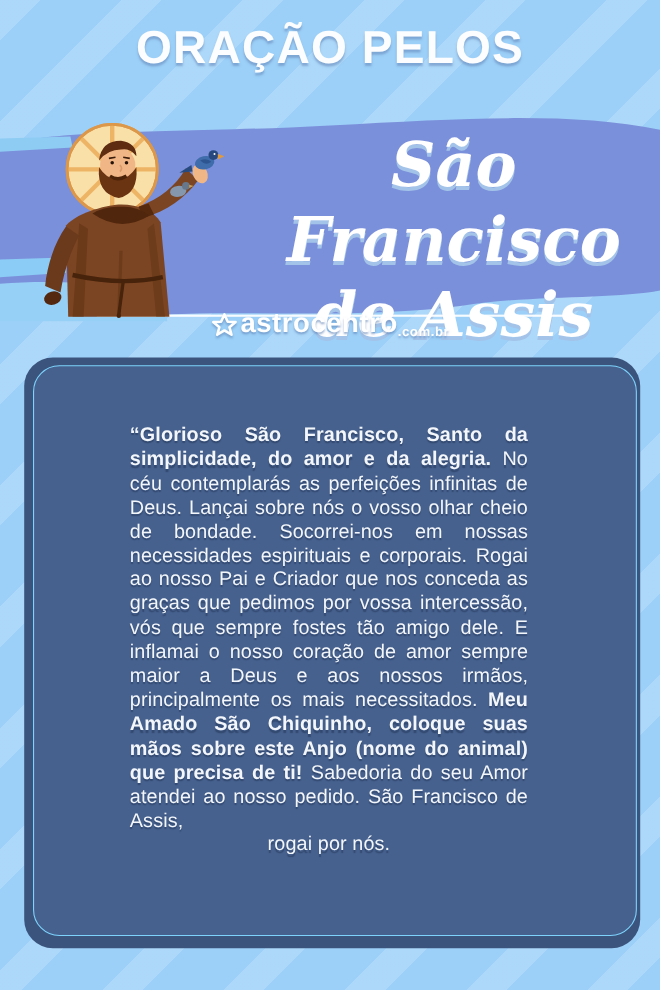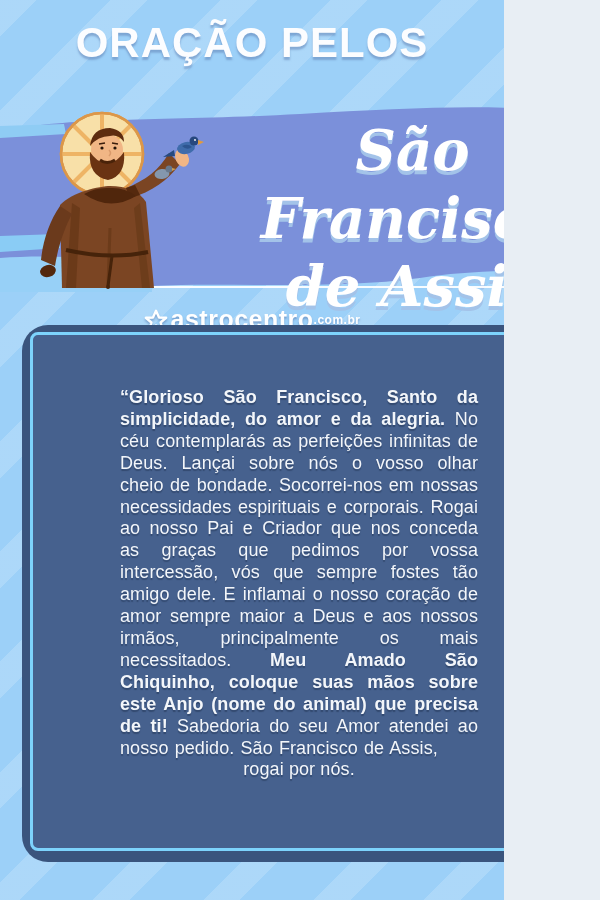--- a/index.html
+++ b/index.html
@@ -1,17 +1,17 @@
 <!DOCTYPE html>
 <html><head>
 <meta charset="utf-8">
 <style>
   html,body { margin:0; padding:0; background:#e8eef4; }
   .stage {
-    position:relative; width:504px; height:900px; overflow:hidden;
+    position:relative; width:600px; height:900px; overflow:hidden;
     background-color:#9cd0f8;
     background-image:repeating-linear-gradient(135deg,
       rgba(255,255,255,0.17) 0px, rgba(255,255,255,0.17) 26px,
       rgba(255,255,255,0) 26px, rgba(255,255,255,0) 78px);
     font-family:"Liberation Sans", sans-serif;
   }
   .title {
     position:absolute; top:20px; left:0; right:0; z-index:2;
     text-align:center; font-weight:bold; font-size:42px; line-height:46px;
     letter-spacing:1px; color:#fcfdff;
@@ -24,36 +24,36 @@
   }
   .script-title {
     position:absolute; left:225px; top:116px; width:375px; z-index:2;
     text-align:center; color:#ffffff;
     font-family:"DejaVu Serif", serif; font-style:italic; font-weight:bold;
     font-size:56px; line-height:68px;
     text-shadow:0 4px 0 #a3c3e9;
   }
   .saint-svg { position:absolute; left:14px; top:108px; z-index:4; }
   .logo {
-    position:absolute; top:306px; left:0; right:0; z-index:5;
-    display:flex; justify-content:center; align-items:center;
+    position:absolute; top:281px; left:0; right:0; z-index:5;
+    display:flex; justify-content:center; align-items:flex-end;
     color:#ffffff; text-shadow:0 2px 2px rgba(92,128,180,0.65);
   }
   .logo svg { margin-top:3px; margin-right:3px;
     filter:drop-shadow(0 2px 1px rgba(92,128,180,0.6)); }
   .logo-name { font-size:25px; font-weight:bold; letter-spacing:0.5px; line-height:27px; }
   .logo-domain { font-size:12px; font-weight:bold; letter-spacing:0.5px; margin-top:1px; }
   .card {
     position:absolute; left:22px; top:325px; width:560px; height:537px;
     background:#3a547d; border-radius:26px;
     padding:7px 3px 11px 8px; box-sizing:border-box; z-index:6;
   }
   .card-inner {
     width:100%; height:100%; box-sizing:border-box;
-    border:3px solid #7dd3fc; border-radius:8px; background:#46618e;
+    border:1px solid #7dd3fc; border-radius:24px; background:#46618e;
     padding:52px 98px 0 87px;
   }
   .prayer {
     color:#f3f6fa; font-size:18px; line-height:21.9px; letter-spacing:0.1px;
     text-shadow:0 2px 1px rgba(24,40,68,0.42);
   }
   .prayer p { margin:0; }
   .p-justify { text-align:justify; word-spacing:1px; }
   .p-center  { text-align:center; }
   b { font-weight:bold; }

